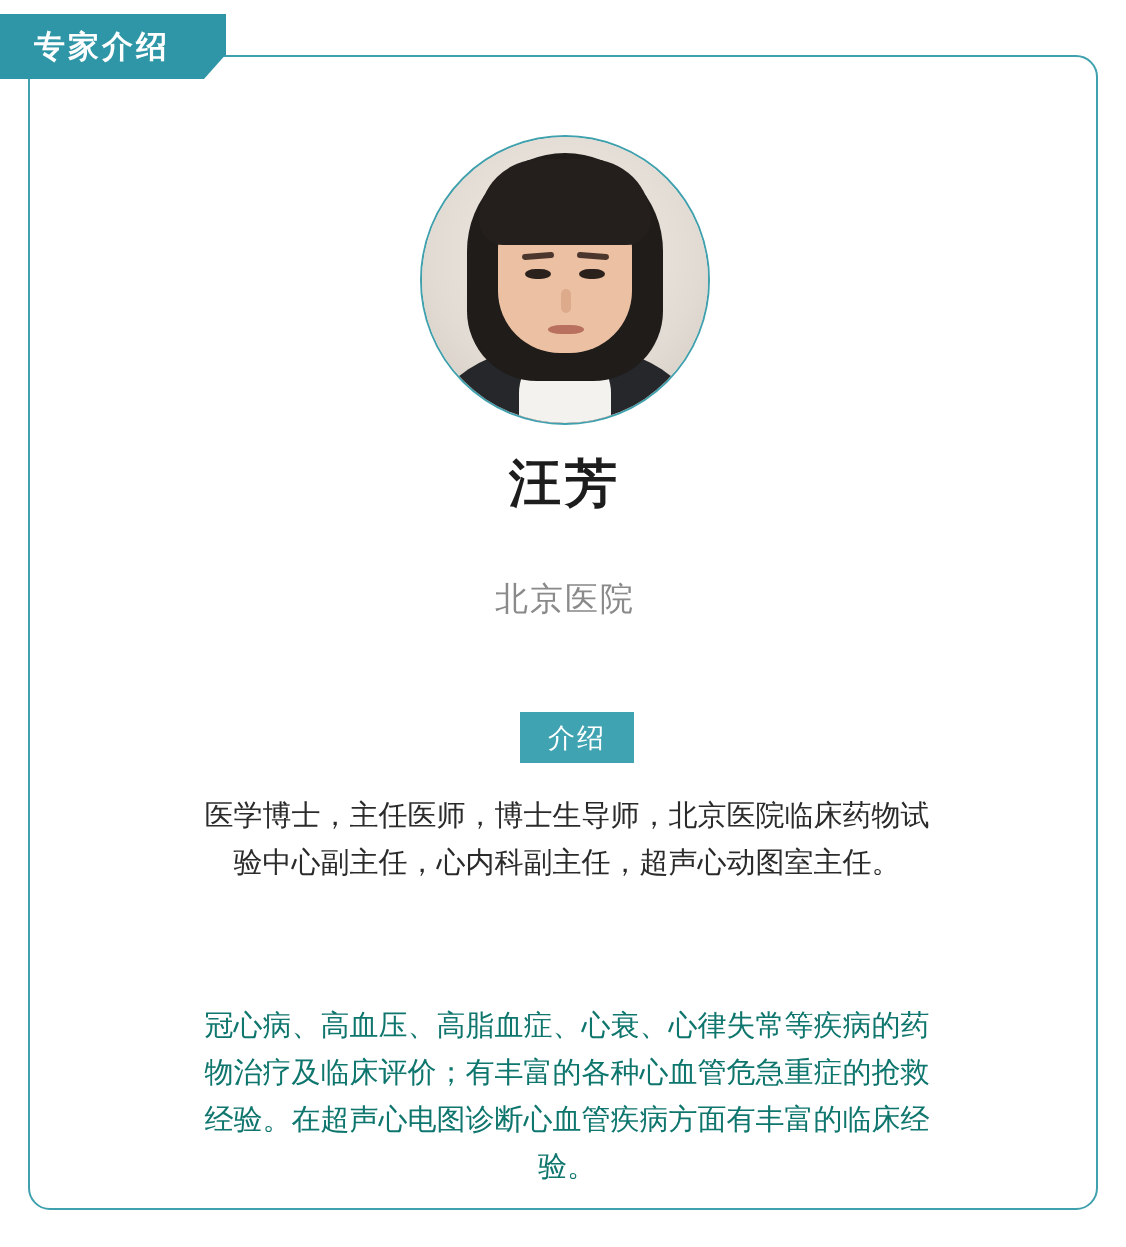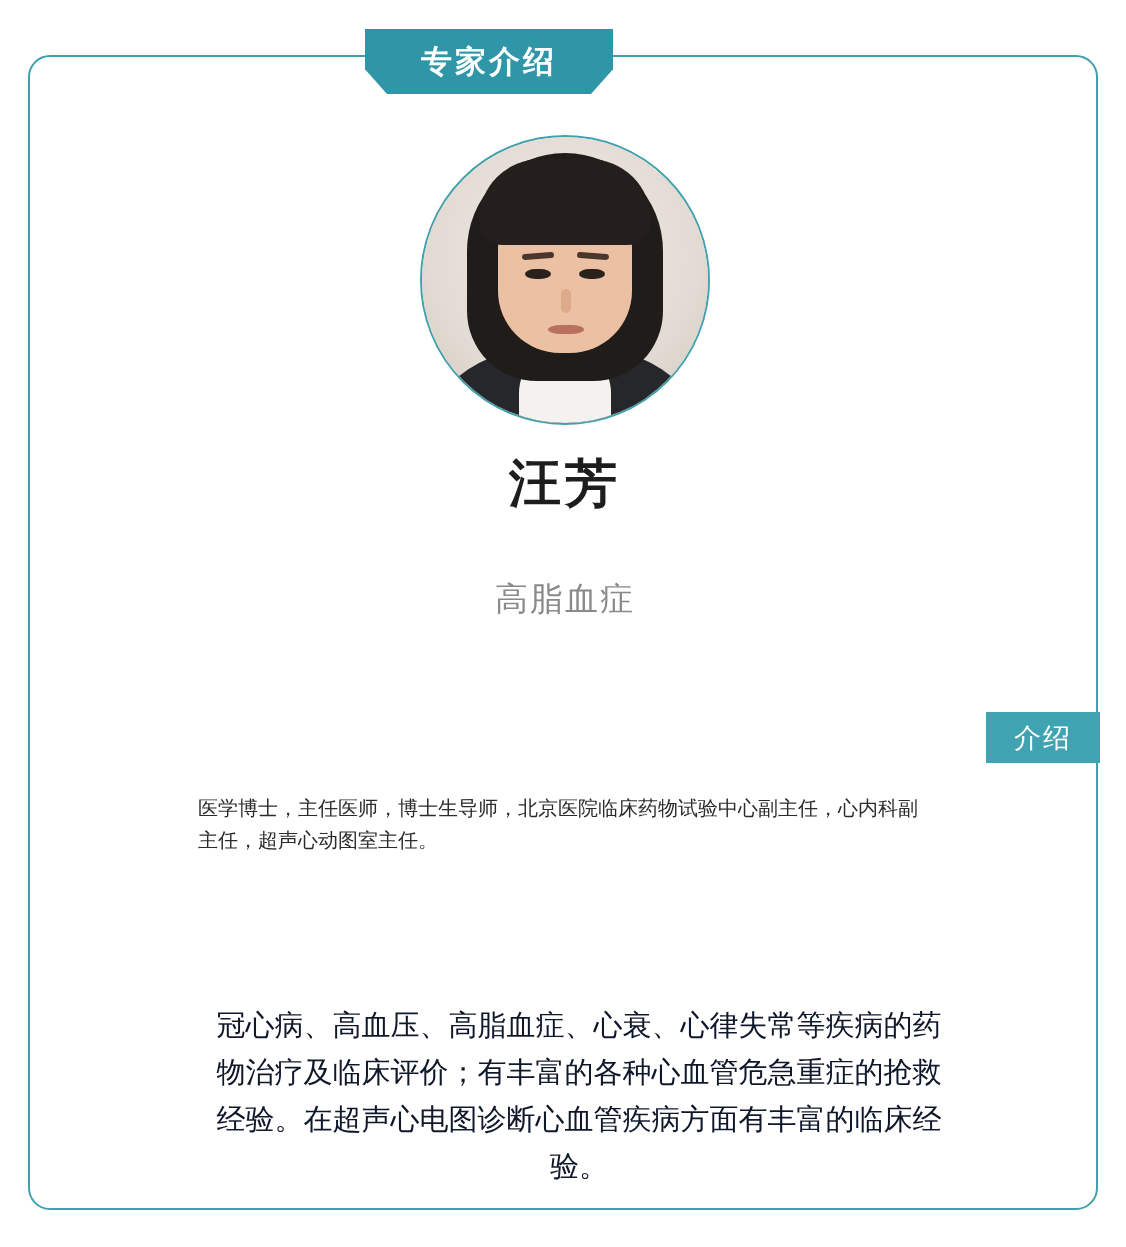--- a/index.html
+++ b/index.html
@@ -32,24 +32,23 @@
     box-sizing: border-box;
     border: 2px solid #3fa0ae;
     border-radius: 22px;
     background: #ffffff;
   }
 
   
   .ribbon-wrap {
     position: absolute;
     left: 0;
-    top: 29px;
+    top: 14px;
     width: 978px;
     display: flex;
-    justify-content: center;
     z-index: 5;
   }
   .ribbon {
     position: relative;
     background: #2e96a6;
     color: #ffffff;
     font-size: 31px;
     font-weight: bold;
     letter-spacing: 3px;
     line-height: 1;
@@ -233,42 +232,43 @@
   .section-tag {
     background: #3fa3b1;
     color: #ffffff;
     font-size: 27px;
     letter-spacing: 2px;
     padding: 12px 28px;
     line-height: 1;
     font-family: "DejaVu Sans", "Liberation Sans", sans-serif;
   }
 
-  .intro-tag-pos { position: absolute; left: 0; top: 655px; justify-content: flex-end; }
+  .intro-tag-pos { position: absolute; left: 12px; top: 655px; }
   .intro-body {
     position: absolute;
     left: 168px;
     top: 735px;
     width: 738px;
-    font-size: 20px;
+    text-align: center;
+    font-size: 29px;
     line-height: 1.62;
     color: #2b2b2b;
     font-family: "DejaVu Sans", "Liberation Sans", sans-serif;
   }
 
   .skill-tag-pos { position: absolute; left: 0; top: 865px; }
   .skill-body {
     position: absolute;
-    left: 180px;
+    left: 168px;
     top: 945px;
     width: 738px;
     text-align: center;
     font-size: 29px;
     line-height: 1.62;
-    color: #0f172a;
+    color: #0f766e;
     font-family: "DejaVu Sans", "Liberation Sans", sans-serif;
   }
 </style>
 </head>
 <body>
 
 <div class="page">
 
   <div class="card">
 
@@ -285,21 +285,21 @@
         <div class="brow-r"></div>
         <div class="eye-l"></div>
         <div class="eye-r"></div>
         <div class="nose"></div>
         <div class="mouth"></div>
       </div>
     </div>
 
     <div class="name">汪芳</div>
 
-    <div class="hospital">高脂血症</div>
+    <div class="hospital">北京医院</div>
 
     <div class="section-tag-wrap intro-tag-pos">
       <div class="section-tag">介绍</div>
     </div>
     <div class="intro-body">医学博士，主任医师，博士生导师，北京医院临床药物试验中心副主任，心内科副主任，超声心动图室主任。</div>
 
     <div class="skill-body">冠心病、高血压、高脂血症、心衰、心律失常等疾病的药物治疗及临床评价；有丰富的各种心血管危急重症的抢救经验。在超声心电图诊断心血管疾病方面有丰富的临床经验。</div>
 
   </div>
 

